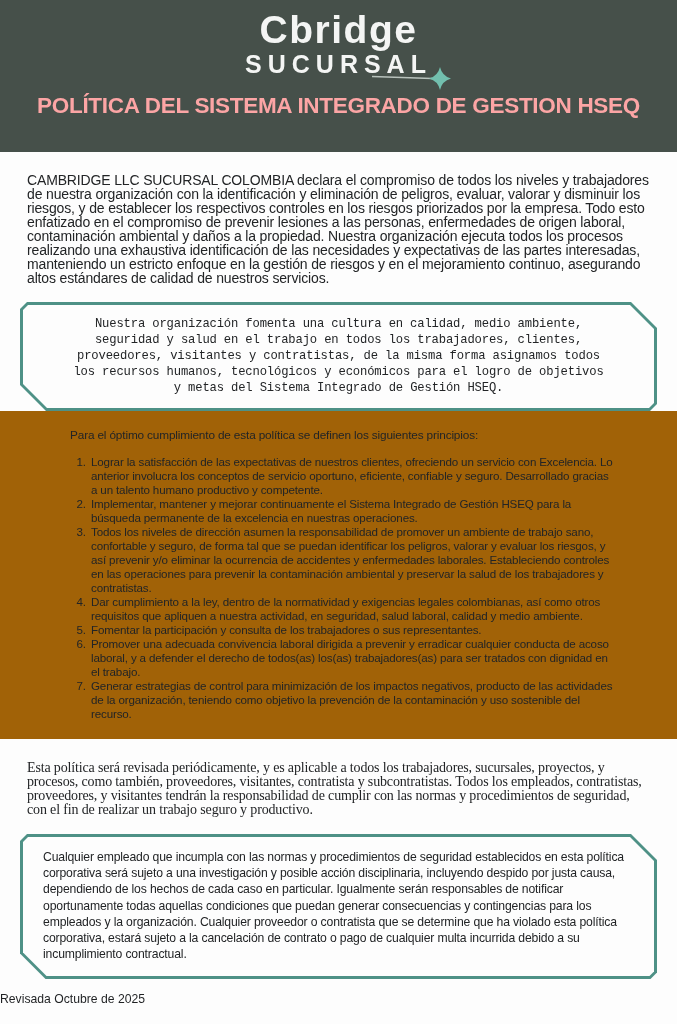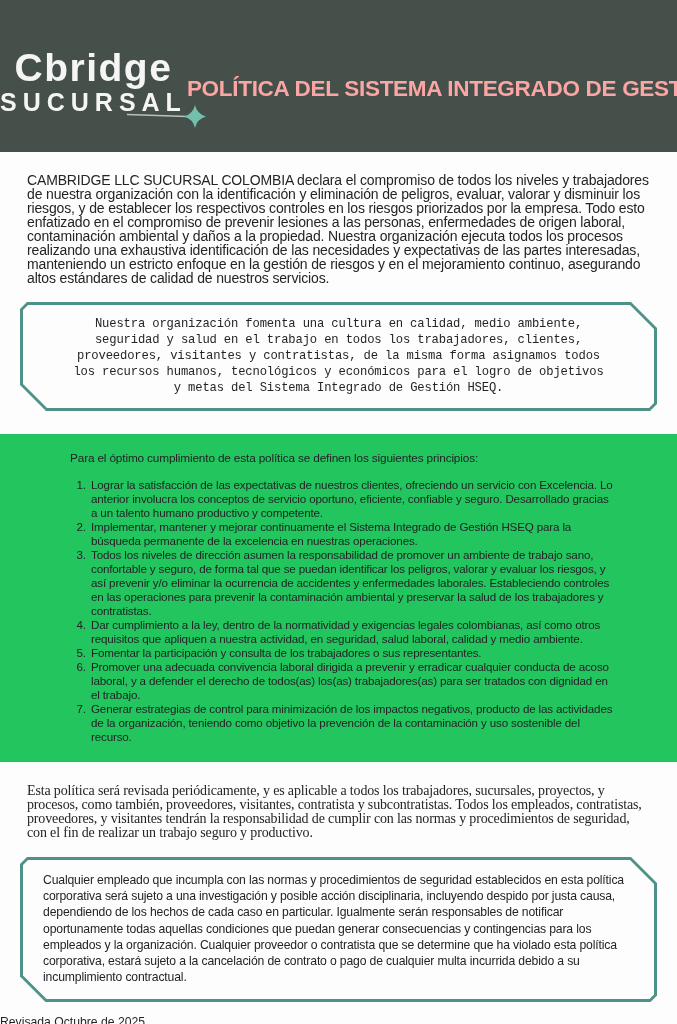--- a/index.html
+++ b/index.html
@@ -18,21 +18,21 @@
     overflow: hidden;
     position: relative;
   }
 
   
   .header {
     height: 152px;
     background: #46504a;
     color: #f4f5f4;
     display: flex;
-    flex-direction: row;
+    flex-direction: column;
     align-items: center;
     padding-top: 10px;
   }
   .logo-wrap {
     position: relative;
     display: flex;
     flex-direction: column;
     align-items: center;
     line-height: 1;
   }
@@ -107,22 +107,21 @@
   .box2 .chamfer-inner {
     padding: 12px 22px 14px 20px;
     font-size: 12.2px;
     line-height: 16.2px;
     text-align: left;
     letter-spacing: -0.15px;
   }
 
   
   .principles-section {
-    margin-top: 23px;
-    background: #22c55e;
+    background: #a16207;
     padding: 17px 64px 18px 70px;
   }
   .principles-intro {
     font-size: 11.8px;
     line-height: 14px;
     letter-spacing: -0.15px;
     margin: 0 0 13px 0;
   }
   .principles-list {
     margin: 0;

